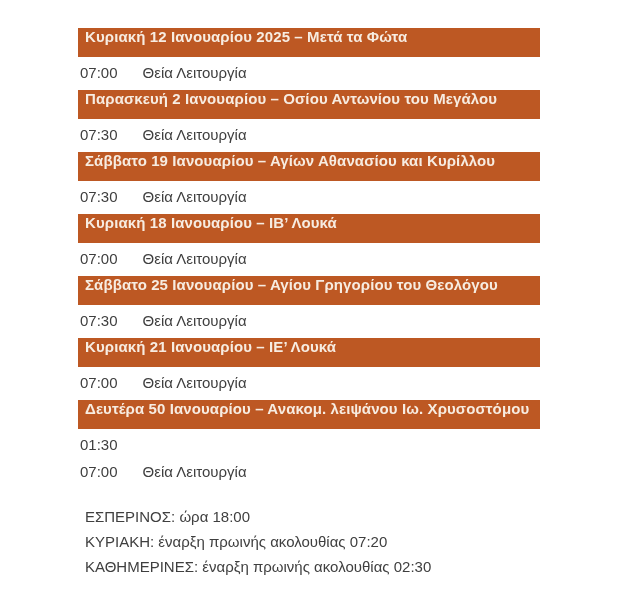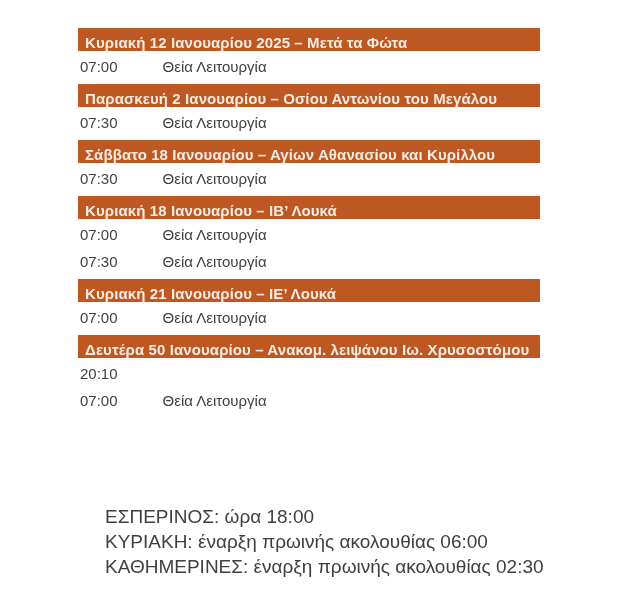--- a/index.html
+++ b/index.html
@@ -25,62 +25,60 @@
     left: 78px;
     top: 28px;
     width: 462px;
   }
   .event {
     margin-bottom: 9px;
   }
   .bar {
     box-sizing: border-box;
     width: 462px;
-    height: 23px;
+    height: 29px;
     background: var(--bar-bg, #bd5823);
     color: var(--bar-text, #f7ece1);
     display: flex;
-    align-items: flex-end;
+    align-items: flex-start;
     padding-left: 7px;
   }
   .bar-text {
     font-size: 15px;
     font-weight: 700;
     letter-spacing: 0.1px;
     white-space: nowrap;
   }
   .line {
     margin-top: 6px;
     height: 18px;
     display: flex;
     align-items: center;
     padding-left: 2px;
     font-size: 15px;
     color: var(--body-text, #3f3f3f);
-    gap: 28px;
   }
   .time {
     white-space: pre;
   }
   .service {
-    margin-left: 17px;
+    margin-left: 25px;
     white-space: pre;
   }
   .footer {
     position: absolute;
     left: 85px;
     top: 504px;
     width: 480px;
   }
   .footer-line {
-    font-size: 19px;
+    font-size: 15px;
     line-height: 25px;
     color: var(--body-text, #3f3f3f);
     white-space: pre;
-    margin-left: 20px;
   }
 </style>
 </head>
 <body>
 
 <div class="page">
 
   <div class="events" id="events">
     <section class="event">
       <div class="bar">
@@ -97,39 +95,42 @@
         <span class="bar-text">Παρασκευή 2 Ιανουαρίου – Οσίου Αντωνίου του Μεγάλου</span>
       </div>
       <div class="line">
         <span class="time">07:30</span>
         <span class="service">Θεία Λειτουργία</span>
       </div>
     </section>
 
     <section class="event">
       <div class="bar">
-        <span class="bar-text">Σάββατο 18 Ιανουαρίου – Αγίων Αθανασίου και Κυρίλλου</span>
+        <span class="bar-text">Σάββατο 19 Ιανουαρίου – Αγίων Αθανασίου και Κυρίλλου</span>
       </div>
       <div class="line">
         <span class="time">07:30</span>
         <span class="service">Θεία Λειτουργία</span>
       </div>
     </section>
 
     <section class="event">
       <div class="bar">
         <span class="bar-text">Κυριακή 18 Ιανουαρίου – ΙΒ’ Λουκά</span>
       </div>
       <div class="line">
         <span class="time">07:00</span>
         <span class="service">Θεία Λειτουργία</span>
       </div>
     </section>
 
     <section class="event">
+      <div class="bar">
+        <span class="bar-text">Σάββατο 25 Ιανουαρίου – Αγίου Γρηγορίου του Θεολόγου</span>
+      </div>
       <div class="line">
         <span class="time">07:30</span>
         <span class="service">Θεία Λειτουργία</span>
       </div>
     </section>
 
     <section class="event">
       <div class="bar">
         <span class="bar-text">Κυριακή 21 Ιανουαρίου – ΙΕ’ Λουκά</span>
       </div>
@@ -137,33 +138,33 @@
         <span class="time">07:00</span>
         <span class="service">Θεία Λειτουργία</span>
       </div>
     </section>
 
     <section class="event">
       <div class="bar">
         <span class="bar-text">Δευτέρα 50 Ιανουαρίου – Ανακομ. λειψάνου Ιω. Χρυσοστόμου</span>
       </div>
       <div class="line">
-        <span class="time">20:10</span>
+        <span class="time">01:30</span>
       </div>
     </section>
 
     <section class="event">
       <div class="line">
         <span class="time">07:00</span>
         <span class="service">Θεία Λειτουργία</span>
       </div>
     </section>
   </div>
 
   <div class="footer" id="footer">
     <div class="footer-line">ΕΣΠΕΡΙΝΟΣ: ώρα 18:00</div>
 
-    <div class="footer-line">ΚΥΡΙΑΚΗ: έναρξη πρωινής ακολουθίας 06:00</div>
+    <div class="footer-line">ΚΥΡΙΑΚΗ: έναρξη πρωινής ακολουθίας 07:20</div>
 
     <div class="footer-line">ΚΑΘΗΜΕΡΙΝΕΣ: έναρξη πρωινής ακολουθίας 02:30</div>
   </div>
 
 </div>
 
 </body></html>

